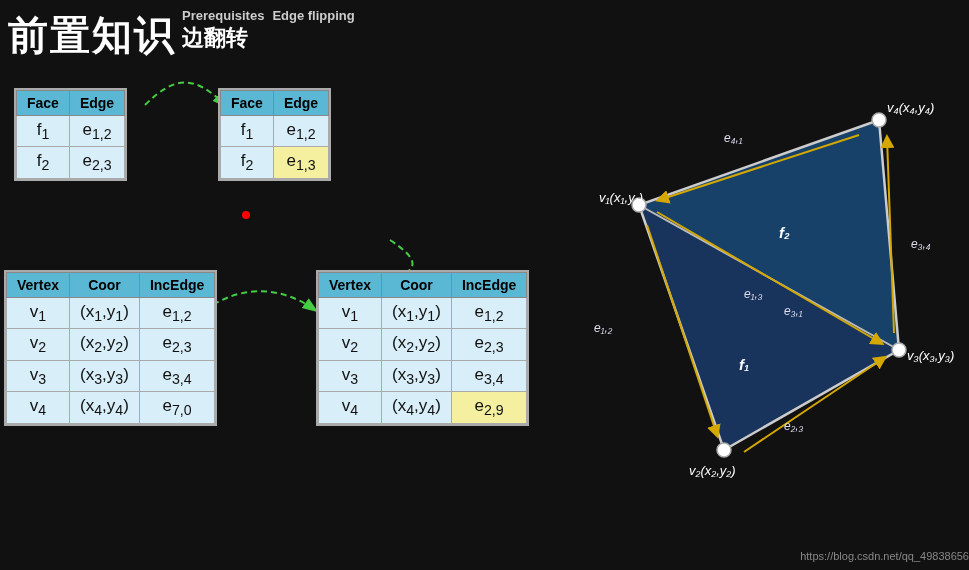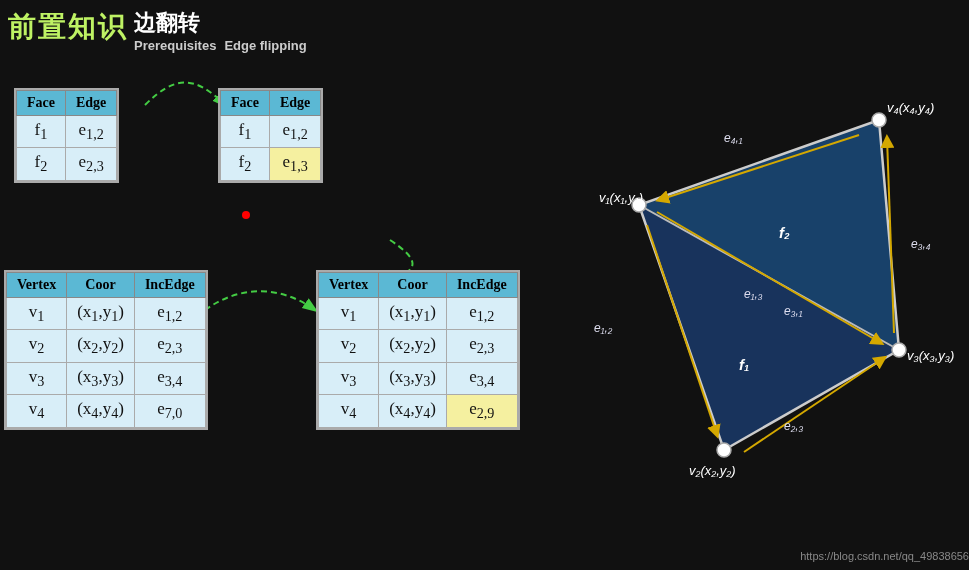--- a/index.html
+++ b/index.html
@@ -15,40 +15,39 @@
     
     #title-area {
       position: absolute;
       top: 8px;
       left: 8px;
       display: flex;
       align-items: flex-start;
       gap: 6px;
     }
     #title-chinese {
-      font-size: 28px;
+      font-size: 40px;
       font-weight: bold;
-      color: #bef264;
+      color: #ffffff;
       letter-spacing: 2px;
     }
     #title-sub {
       display: flex;
       flex-direction: column;
       justify-content: flex-end;
     }
 
     
     .table-wrap {
       position: absolute;
       border: 2px solid #aaa;
     }
     table {
       border-collapse: collapse;
       background: #0c4a6e;
-      font-family: Liberation Serif, serif;
     }
     table th {
       background: #5bb8d4;
       color: #000;
       font-weight: bold;
       border: 1px solid #888;
       padding: 4px 10px;
       font-size: 14px;
       text-align: center;
     }
@@ -114,26 +113,26 @@
       font-size: 11px;
       margin-left: 40px;
     }
   </style>
 </head>
 <body>
 
 <div id="title-area">
   <div id="title-chinese">前置知识</div>
   <div id="title-sub">
-    <div style="display:flex;align-items:center;gap:8px;">
-      <span style="font-size:22px;font-weight:bold;color:#fff;">边翻转</span>
-    </div>
     <div style="display:flex;gap:8px;">
       <span style="font-size:13px;color:#ccc;font-weight:bold;">Prerequisites</span>
       <span style="font-size:13px;color:#ccc;font-weight:bold;">Edge flipping</span>
+    </div>
+    <div style="display:flex;align-items:center;gap:8px;">
+      <span style="font-size:22px;font-weight:bold;color:#fff;">边翻转</span>
     </div>
   </div>
 </div>
 
 <svg class="arrow-svg" style="top:0;left:0;width:969px;height:570px;">
   <defs>
     <marker id="arrowGreen" markerWidth="8" markerHeight="8" refX="6" refY="3" orient="auto">
       <path d="M0,0 L0,6 L8,3 z" fill="#4c4"></path>
     </marker>
   </defs>

